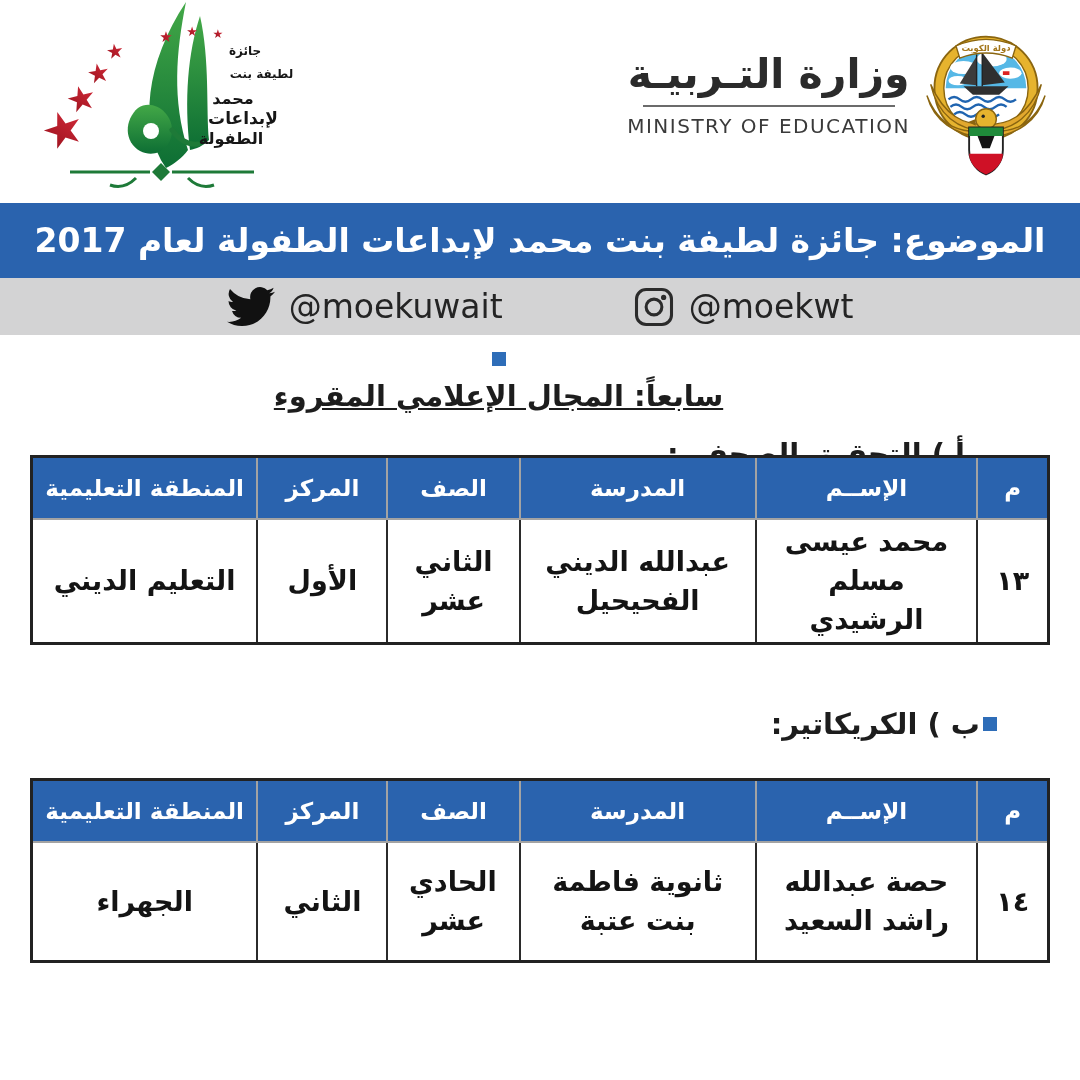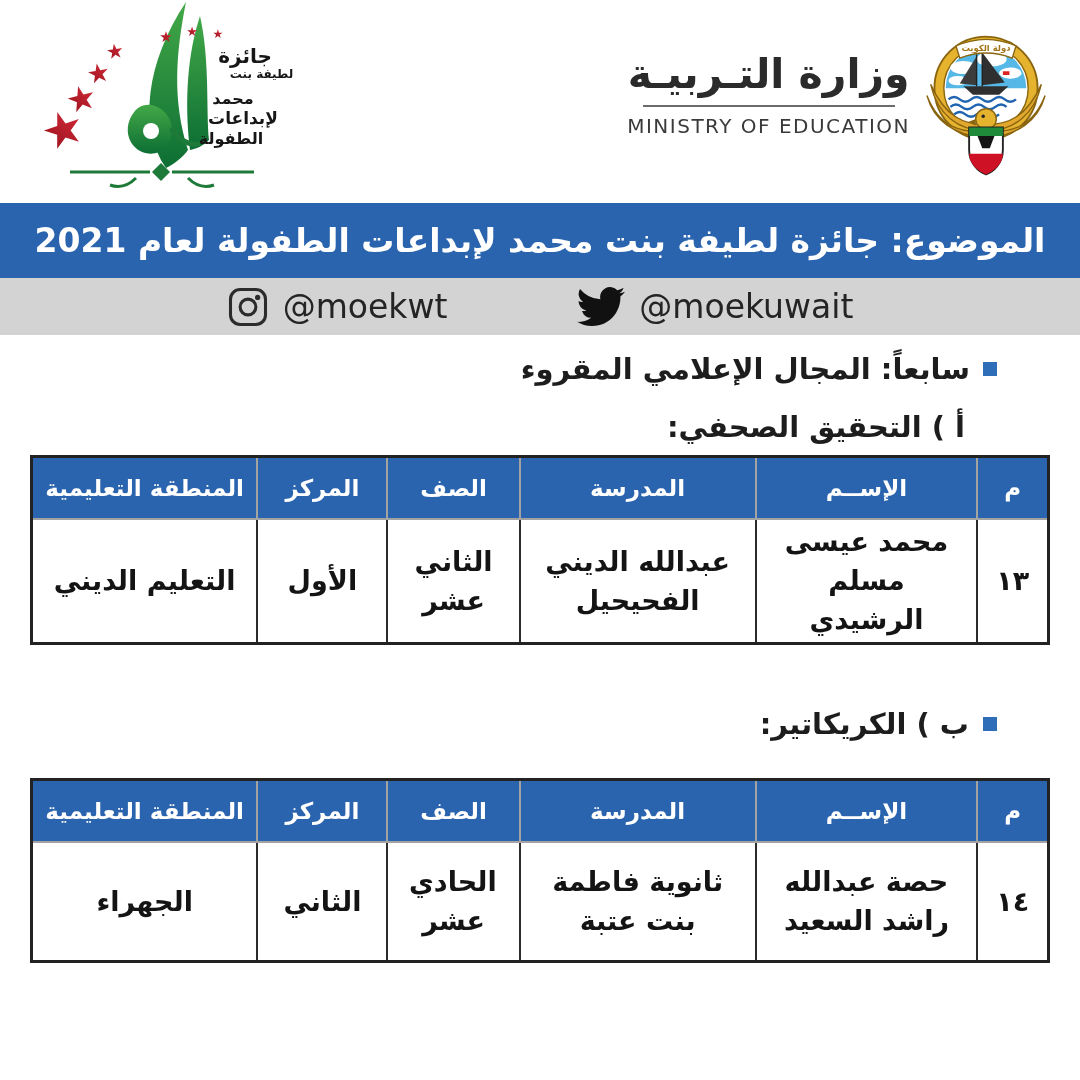--- a/index.html
+++ b/index.html
@@ -6,21 +6,21 @@
   html,body { background:#fff; }
   .page {
     position:relative; width:1080px; height:1080px; background:#fff;
     font-family:"DejaVu Sans", sans-serif; overflow:hidden; direction:rtl;
   }
   
   .header-area { position:absolute; top:0; left:0; width:1080px; height:203px; background:#fff; }
   .award-logo { position:absolute; top:0; left:38px; width:272px; height:203px; }
   .award-logo svg { position:absolute; top:0; left:0; }
   .award-text-line { position:absolute; color:#161616; font-weight:bold; text-align:center; white-space:nowrap; }
-  .al1 { left:152px; top:44px;  width:110px; font-size:20px; }
+  .al1 { left:152px; top:44px;  width:110px; font-size:12px; }
   .al2 { left:150px; top:67px;  width:125px; font-size:12px;padding-left:22px; }
   .al3 { left:140px; top:89px;  width:110px; font-size:16px; }
   .al4 { left:146px; top:108px; width:118px; font-size:17px; }
   .al5 { left:136px; top:129px; width:114px; font-size:16px; }
 
   .ministry-block { position:absolute; top:30px; right:28px; width:430px; height:150px; direction:ltr;
                     display:flex; align-items:flex-start; justify-content:flex-end; }
   .ministry-text { margin-top:22px; margin-right:10px; text-align:center; }
   .ministry-ar { font-size:41px; font-weight:bold; color:#2b2b2b; direction:rtl; line-height:1.1; }
   .ministry-underline { width:252px; height:2px; background:#6b6b6b; margin:8px auto 7px auto; }
@@ -32,25 +32,25 @@
   .banner-text { color:#ffffff; font-size:33px; font-weight:bold; white-space:nowrap; }
 
   
   .social-bar { position:absolute; top:278px; left:0; width:1080px; height:57px; background:#d3d3d4;
                 direction:ltr; display:flex; align-items:center; justify-content:center; gap:130px; }
   .social-item { display:flex; align-items:center; gap:14px; color:#242424; font-size:33px; }
   .social-item .handle { font-weight:normal; }
 
   
   .section-a { position:absolute; top:352px; right:0; width:1080px; text-align:right; color:#1d1d1d; }
-  .h-line1 { display:flex; flex-direction:row; align-items:center; gap:13px; justify-content:flex-start;
-             padding-right:83px; font-size:29px; font-weight:bold; }
+  .h-line1 { display:flex; flex-direction:column; align-items:center; gap:13px; justify-content:flex-start;
+             padding-right:83px; font-size:29px; font-weight:bold;text-decoration:underline; }
   .bullet { width:14px; height:14px; background:#2e6db8; display:inline-block; flex:0 0 auto; }
   .h-line2 { padding-right:115px; font-size:29px; font-weight:bold; margin-top:24px; }
-  .section-b { position:absolute; top:707px; right:0; width:1080px; display:flex; align-items:center; gap:14px;
+  .section-b { position:absolute; top:707px; right:0; width:1080px; display:flex; align-items:center; gap:3px;
                padding-right:83px; font-size:29px; font-weight:bold; color:#1d1d1d; }
 
   
   .award-table { position:absolute; left:30px; width:1020px; border-collapse:collapse; direction:rtl;
                  table-layout:fixed; }
   .t1 { top:455px; }
   .t2 { top:778px; }
   .award-table th {
     background:#2a63ae; color:#ffffff; font-size:23px; font-weight:bold;
     height:62px; border:2px solid #a3a3a3; text-align:center; vertical-align:middle; padding:0 4px;
@@ -169,37 +169,37 @@
           <path d="M52,104 L88,104 L88,128 C88,142 78,151 70,154 C62,151 52,142 52,128 Z" fill="#ffffff" stroke="#222" stroke-width="2"></path>
           <path d="M52,104 L88,104 L88,113 L52,113 Z" fill="#1f8a3a"></path>
           <path d="M61,113 L79,113 L74,126 L66,126 Z" fill="#141414"></path>
           <path d="M52,132 L88,132 L88,128 L88,132 C88,143 78,151 70,154 C62,151 52,143 52,132 Z" fill="#cf1126"></path>
         </g>
       </svg>
     </div>
   </div>
 
   <div class="banner">
-    <div class="banner-text">الموضوع: جائزة لطيفة بنت محمد لإبداعات الطفولة لعام 2021</div>
+    <div class="banner-text">الموضوع: جائزة لطيفة بنت محمد لإبداعات الطفولة لعام 2017</div>
   </div>
 
   <div class="social-bar">
+    <div class="social-item">
+      <svg width="48" height="40" viewBox="0 0 48 40">
+        <path fill="#111" d="M48 4.7c-1.8.8-3.7 1.3-5.7 1.6 2-1.2 3.6-3.2 4.3-5.5-1.9 1.1-4 2-6.3 2.4A9.9 9.9 0 0 0 23.4 12.2 28 28 0 0 1 3 1.9a9.9 9.9 0 0 0 3 13.2c-1.6 0-3.2-.5-4.5-1.2v.1a9.9 9.9 0 0 0 7.9 9.7c-1.4.4-2.9.4-4.4.2a9.9 9.9 0 0 0 9.2 6.9A19.9 19.9 0 0 1 0 34.8 28 28 0 0 0 15.2 39c18.2 0 28.2-15.1 28.2-28.2v-1.3A20 20 0 0 0 48 4.7z"></path>
+      </svg>
+      <span class="handle">@moekuwait</span>
+    </div>
     <div class="social-item">
       <svg width="42" height="42" viewBox="0 0 48 48">
         <rect x="4" y="4" width="40" height="40" rx="11" fill="none" stroke="#2b2b2b" stroke-width="3.5"></rect>
         <circle cx="24" cy="24" r="9" fill="none" stroke="#2b2b2b" stroke-width="3.5"></circle>
         <circle cx="35" cy="13" r="3" fill="#2b2b2b"></circle>
       </svg>
       <span class="handle">@moekwt</span>
-    </div>
-    <div class="social-item">
-      <svg width="48" height="40" viewBox="0 0 48 40">
-        <path fill="#111" d="M48 4.7c-1.8.8-3.7 1.3-5.7 1.6 2-1.2 3.6-3.2 4.3-5.5-1.9 1.1-4 2-6.3 2.4A9.9 9.9 0 0 0 23.4 12.2 28 28 0 0 1 3 1.9a9.9 9.9 0 0 0 3 13.2c-1.6 0-3.2-.5-4.5-1.2v.1a9.9 9.9 0 0 0 7.9 9.7c-1.4.4-2.9.4-4.4.2a9.9 9.9 0 0 0 9.2 6.9A19.9 19.9 0 0 1 0 34.8 28 28 0 0 0 15.2 39c18.2 0 28.2-15.1 28.2-28.2v-1.3A20 20 0 0 0 48 4.7z"></path>
-      </svg>
-      <span class="handle">@moekuwait</span>
     </div>
   </div>
 
   <div class="section-a">
     <div class="h-line1">
       <span class="bullet"></span>
       <span>سابعاً: المجال الإعلامي المقروء</span>
     </div>
     <div class="h-line2">أ ) التحقيق الصحفي:</div>
   </div>

